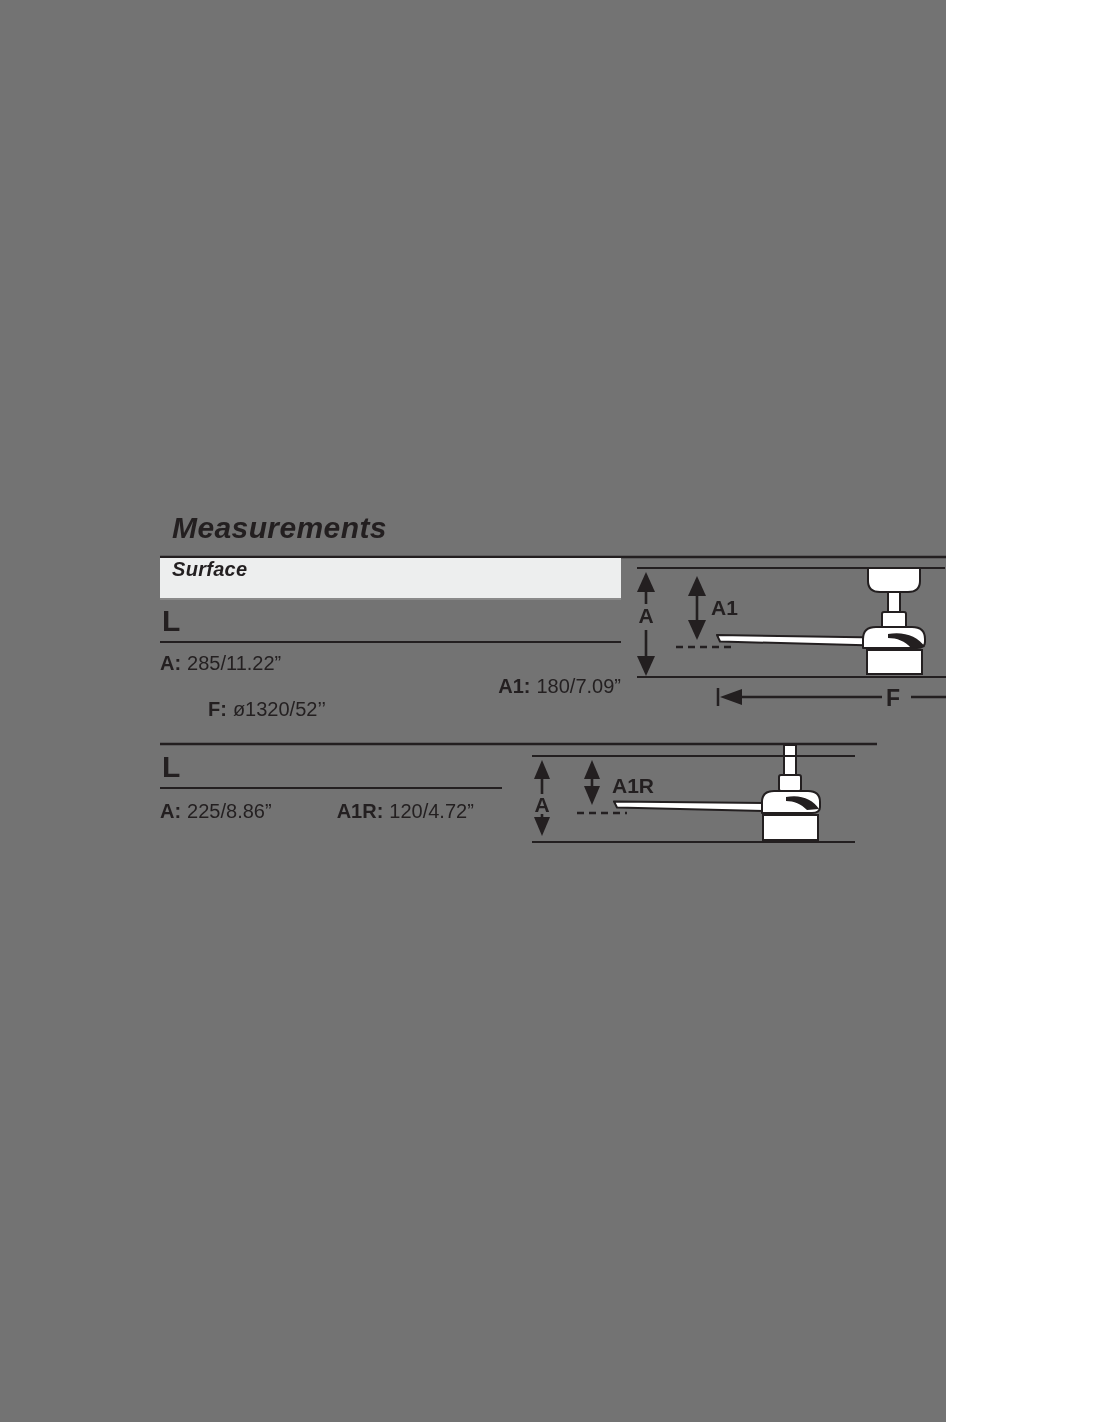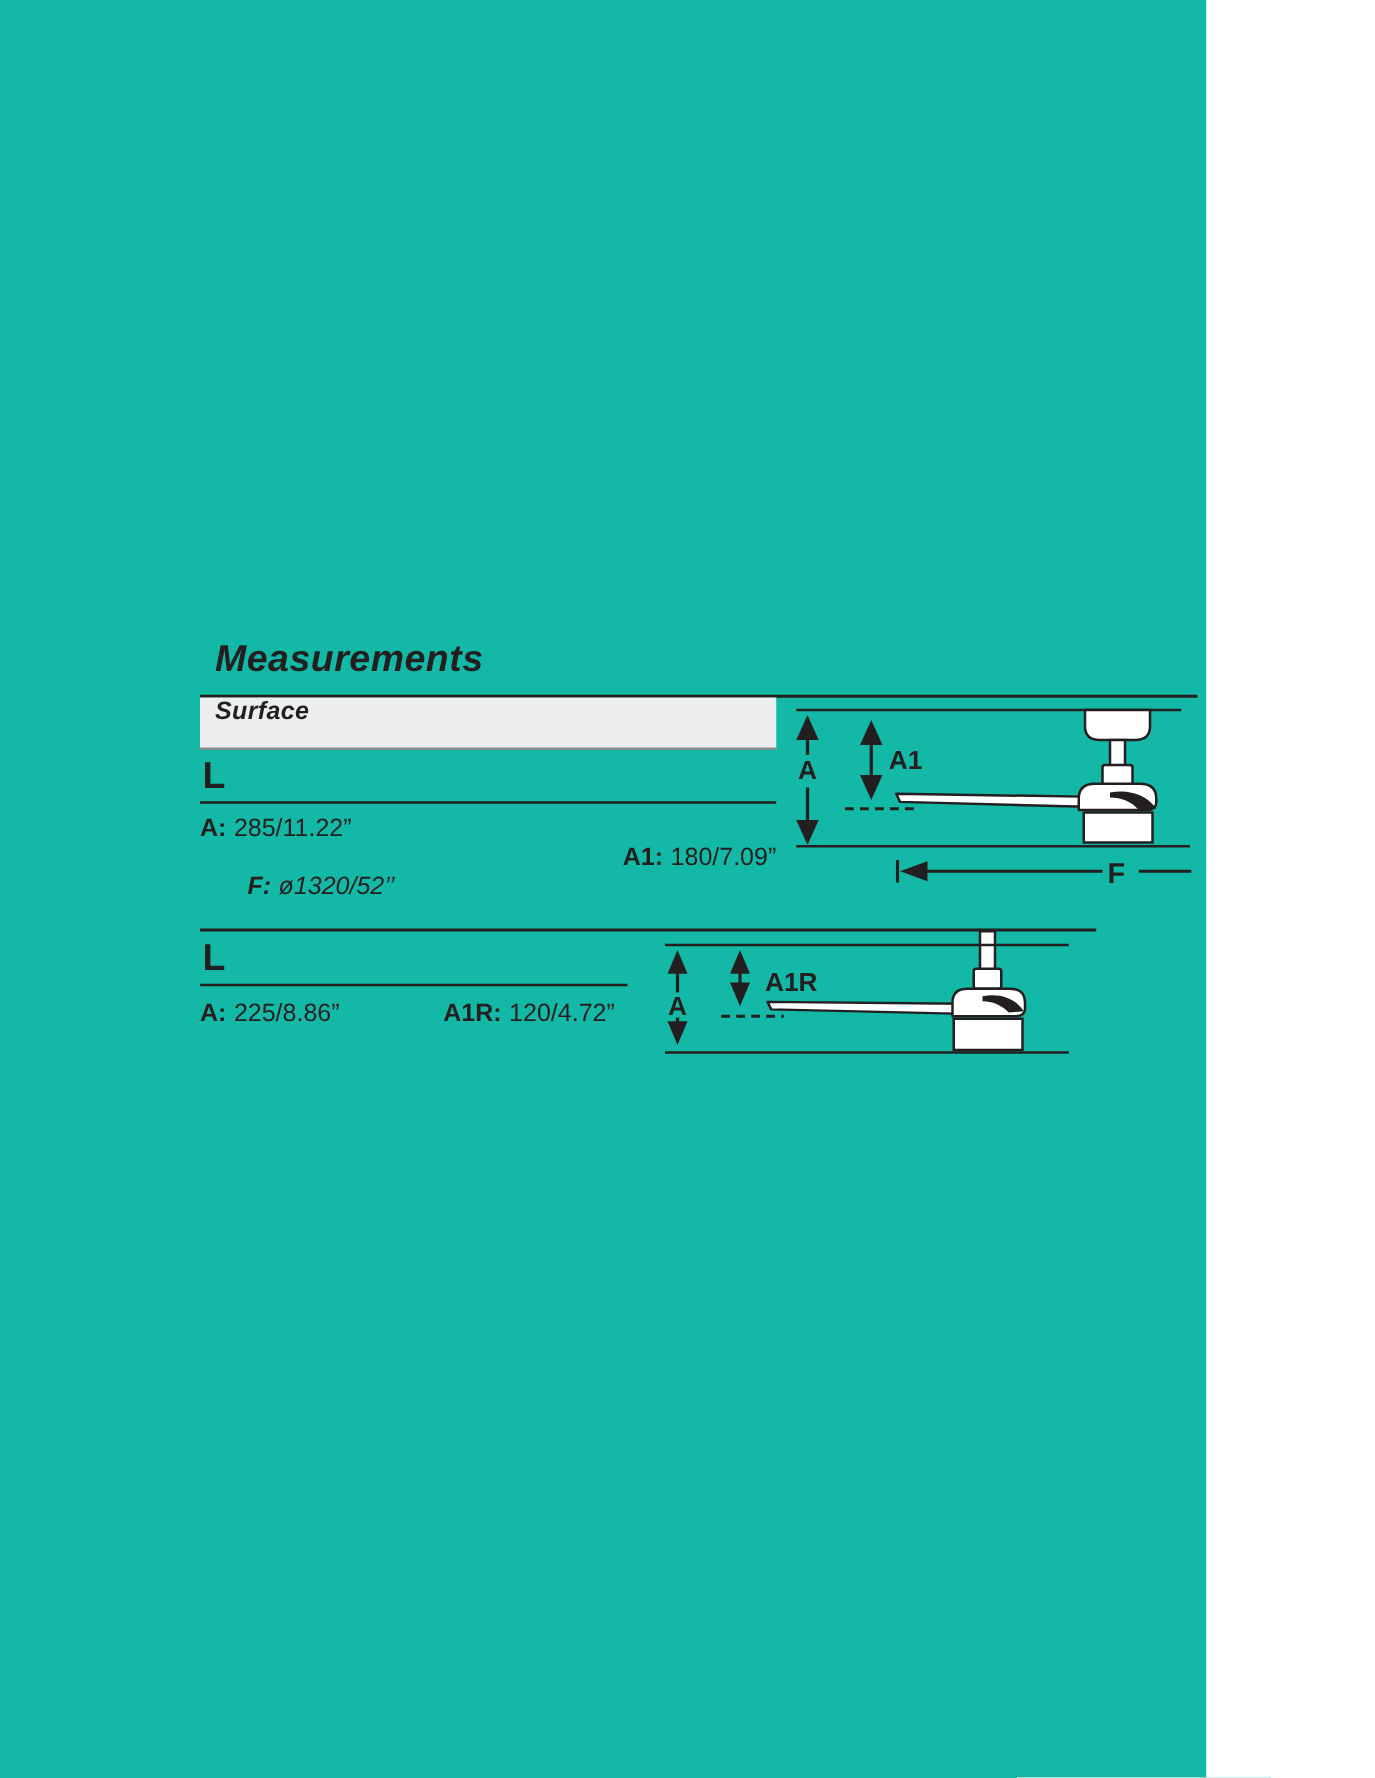--- a/index.html
+++ b/index.html
@@ -1,24 +1,23 @@
 <!DOCTYPE html>
 <html><head>
 <meta charset="utf-8">
 <style>
   html, body { margin: 0; padding: 0; background: #ffffff; }
   #page {
     position: relative;
     width: 946px;
     height: 1422px;
-    background: #14b8a6;
+    background: #737373;
     font-family: "Liberation Sans", "DejaVu Sans", sans-serif;
     color: #231f20;
     overflow: hidden;
-    padding-left: 19px;
   }
   .title {
     position: absolute;
     left: 172px;
     top: 511px;
     margin: 0;
     font-size: 30px;
     font-weight: bold;
     font-style: italic;
     letter-spacing: 0.4px;
@@ -68,22 +67,22 @@
   .specs {
     display: flex;
     font-size: 20px;
     line-height: 1.15;
   }
   .surface  .specs { padding-top: 9px; flex-direction: column; }
   .recessed .specs { padding-top: 11px; gap: 17px; }
   .spec { white-space: nowrap; }
   .spec b { font-weight: bold; margin-right: 6px; }
   .surface .spec + .spec.gap-small { margin-left: 12px; text-align: right; }
-  .surface .spec + .spec.gap-wide  { margin-left: 38px; font-style: italic; }
-  .recessed .spec + .spec.gap-wide { margin-left: 66px; }
+  .surface .spec + .spec.gap-wide  { margin-left: 48px; }
+  .recessed .spec + .spec.gap-wide { margin-left: 48px; }
 </style>
 </head>
 <body>
 
 <div id="page">
 
   <h1 class="title">Measurements</h1>
 
   <svg class="diagrams" viewBox="0 0 1100 1422" aria-hidden="true">
 

